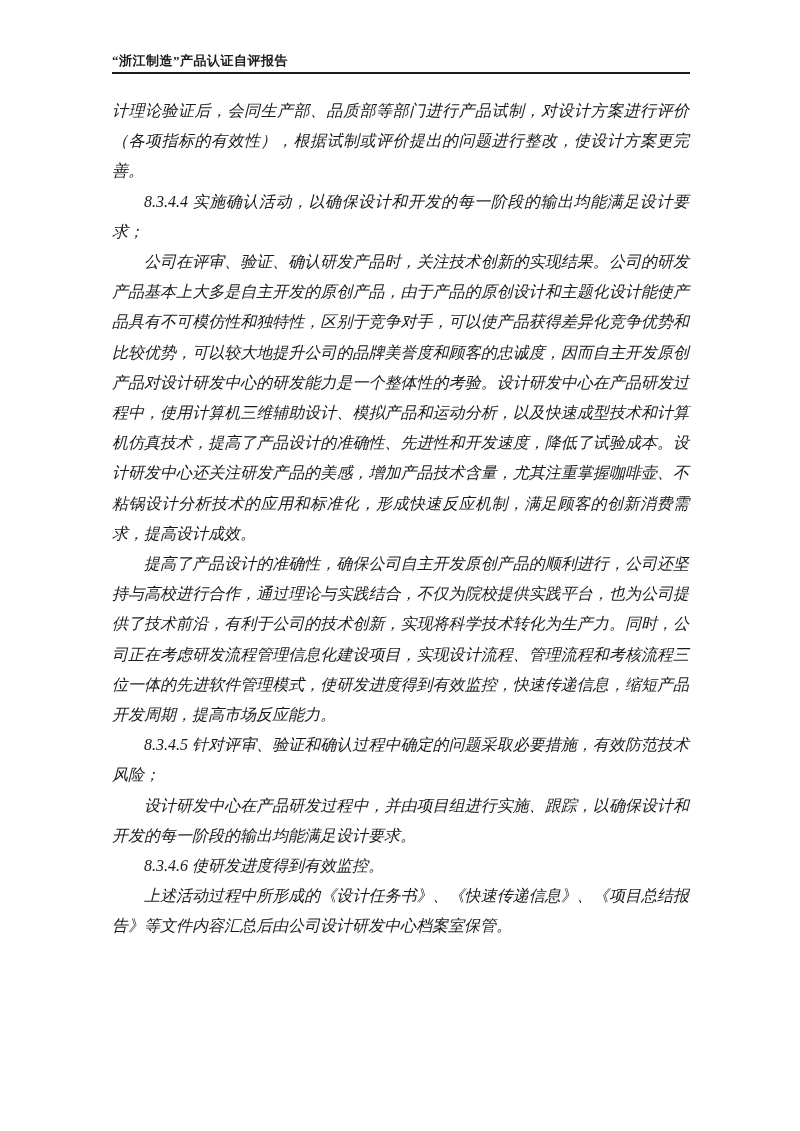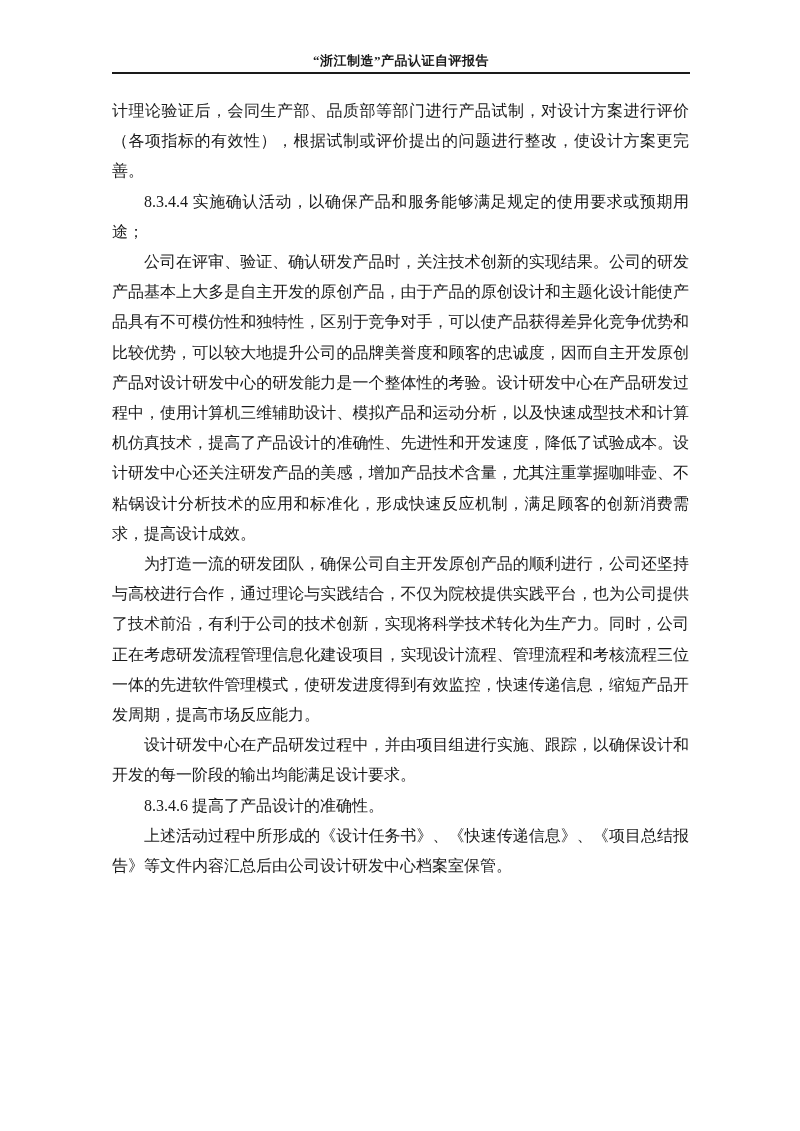--- a/index.html
+++ b/index.html
@@ -14,21 +14,21 @@
     background: #ffffff;
     overflow: hidden;
     font-family: "Liberation Serif", "DejaVu Serif", serif;
     color: #1a1a1a;
   }
   .header-title {
     position: absolute;
     top: 52px;
     left: 112px;
     width: 578px;
-    text-align: center;
+    text-align: left;
     font-size: 13px;
     font-weight: bold;
     letter-spacing: 0.5px;
     color: #1a1a1a;
     white-space: nowrap;
   }
   .header-rule {
     position: absolute;
     top: 72px;
     left: 112px;
@@ -43,37 +43,39 @@
     width: 577px;
     font-size: 16px;
     line-height: 30.2px;
     text-align: justify;
     text-justify: inter-character;
     color: #1a1a1a;
   }
   .content p {
     margin: 0;
     padding: 0;
+    font-style: italic;
   }
   .content p.p-indent {
     text-indent: 2em;
   }
 </style>
 </head>
 <body>
 
 <div class="page">
 
   <div class="header-title">“浙江制造”产品认证自评报告</div>
 
   <div class="header-rule"></div>
 
   <div class="content">
     <p>计理论验证后，会同生产部、品质部等部门进行产品试制，对设计方案进行评价（各项指标的有效性），根据试制或评价提出的问题进行整改，使设计方案更完善。</p>
-    <p class="p-indent">8.3.4.4 实施确认活动，以确保产品和服务能够满足规定的使用要求或预期用途；</p>
+    <p class="p-indent">8.3.4.4 实施确认活动，以确保设计和开发的每一阶段的输出均能满足设计要求；</p>
     <p class="p-indent">公司在评审、验证、确认研发产品时，关注技术创新的实现结果。公司的研发产品基本上大多是自主开发的原创产品，由于产品的原创设计和主题化设计能使产品具有不可模仿性和独特性，区别于竞争对手，可以使产品获得差异化竞争优势和比较优势，可以较大地提升公司的品牌美誉度和顾客的忠诚度，因而自主开发原创产品对设计研发中心的研发能力是一个整体性的考验。设计研发中心在产品研发过程中，使用计算机三维辅助设计、模拟产品和运动分析，以及快速成型技术和计算机仿真技术，提高了产品设计的准确性、先进性和开发速度，降低了试验成本。设计研发中心还关注研发产品的美感，增加产品技术含量，尤其注重掌握咖啡壶、不粘锅设计分析技术的应用和标准化，形成快速反应机制，满足顾客的创新消费需求，提高设计成效。</p>
-    <p class="p-indent">为打造一流的研发团队，确保公司自主开发原创产品的顺利进行，公司还坚持与高校进行合作，通过理论与实践结合，不仅为院校提供实践平台，也为公司提供了技术前沿，有利于公司的技术创新，实现将科学技术转化为生产力。同时，公司正在考虑研发流程管理信息化建设项目，实现设计流程、管理流程和考核流程三位一体的先进软件管理模式，使研发进度得到有效监控，快速传递信息，缩短产品开发周期，提高市场反应能力。</p>
+    <p class="p-indent">提高了产品设计的准确性，确保公司自主开发原创产品的顺利进行，公司还坚持与高校进行合作，通过理论与实践结合，不仅为院校提供实践平台，也为公司提供了技术前沿，有利于公司的技术创新，实现将科学技术转化为生产力。同时，公司正在考虑研发流程管理信息化建设项目，实现设计流程、管理流程和考核流程三位一体的先进软件管理模式，使研发进度得到有效监控，快速传递信息，缩短产品开发周期，提高市场反应能力。</p>
+    <p class="p-indent">8.3.4.5 针对评审、验证和确认过程中确定的问题采取必要措施，有效防范技术风险；</p>
     <p class="p-indent">设计研发中心在产品研发过程中，并由项目组进行实施、跟踪，以确保设计和开发的每一阶段的输出均能满足设计要求。</p>
-    <p class="p-indent">8.3.4.6 提高了产品设计的准确性。</p>
+    <p class="p-indent">8.3.4.6 使研发进度得到有效监控。</p>
     <p class="p-indent">上述活动过程中所形成的《设计任务书》、《快速传递信息》、《项目总结报告》等文件内容汇总后由公司设计研发中心档案室保管。</p>
   </div>
 
 </div>
 
 </body></html>

